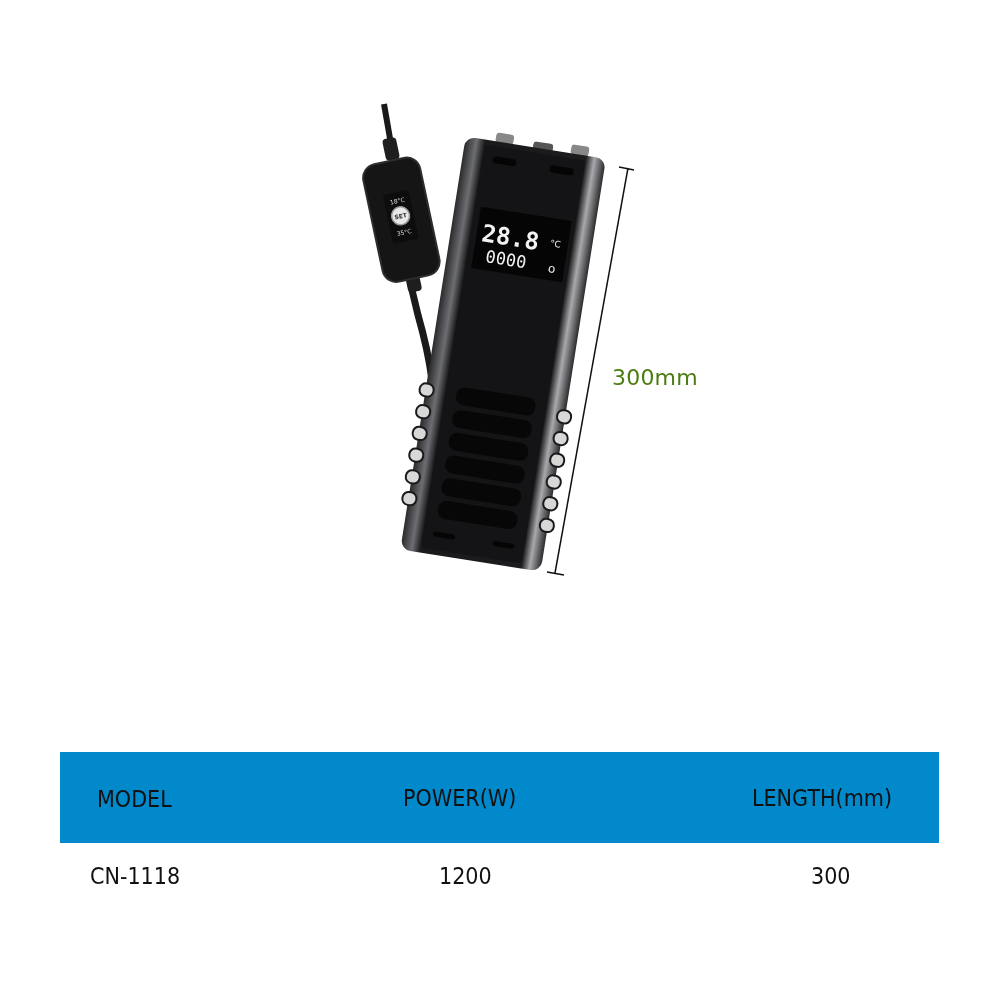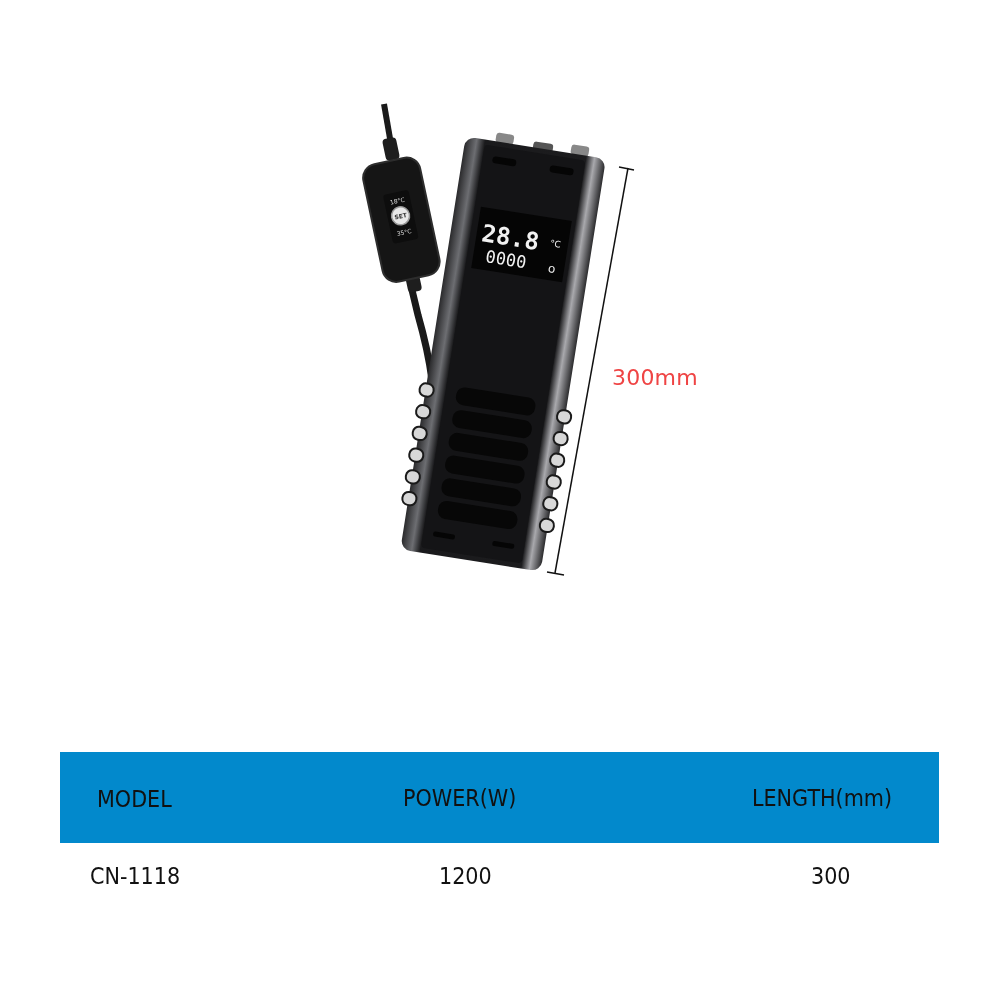--- a/index.html
+++ b/index.html
@@ -1,19 +1,19 @@
 <!DOCTYPE html>
 <html><head>
 <meta charset="utf-8">
 <style>
   html, body { margin:0; padding:0; background:#ffffff; }
   body { width:1000px; height:1000px; position:relative; overflow:hidden;
          font-family:"Liberation Sans", "DejaVu Sans", sans-serif; color:#111; }
   .product { position:absolute; left:0; top:0; width:1000px; height:700px; }
-  .dim-label { position:absolute; left:612px; top:365px; font-size:22px; color:#ef4444;
+  .dim-label { position:absolute; left:612px; top:365px; font-size:22px; color:#4d7c0f;
                font-family:"DejaVu Sans", sans-serif; letter-spacing:0.2px; }
   .spec-header { position:absolute; left:60px; top:752px; width:879px; height:91px;
                  background:#0289cc; }
   .cell { position:absolute; font-size:23px; white-space:nowrap;
           font-family:"DejaVu Sans", sans-serif; transform:scaleX(0.9); transform-origin:left center; }
   .h-model { left:97px; top:786px; }
   .h-power { left:403px; top:785px; }
   .h-length { left:752px; top:785px; }
   .v-model { left:90px; top:863px; }
   .v-power { left:439px; top:863px; }

